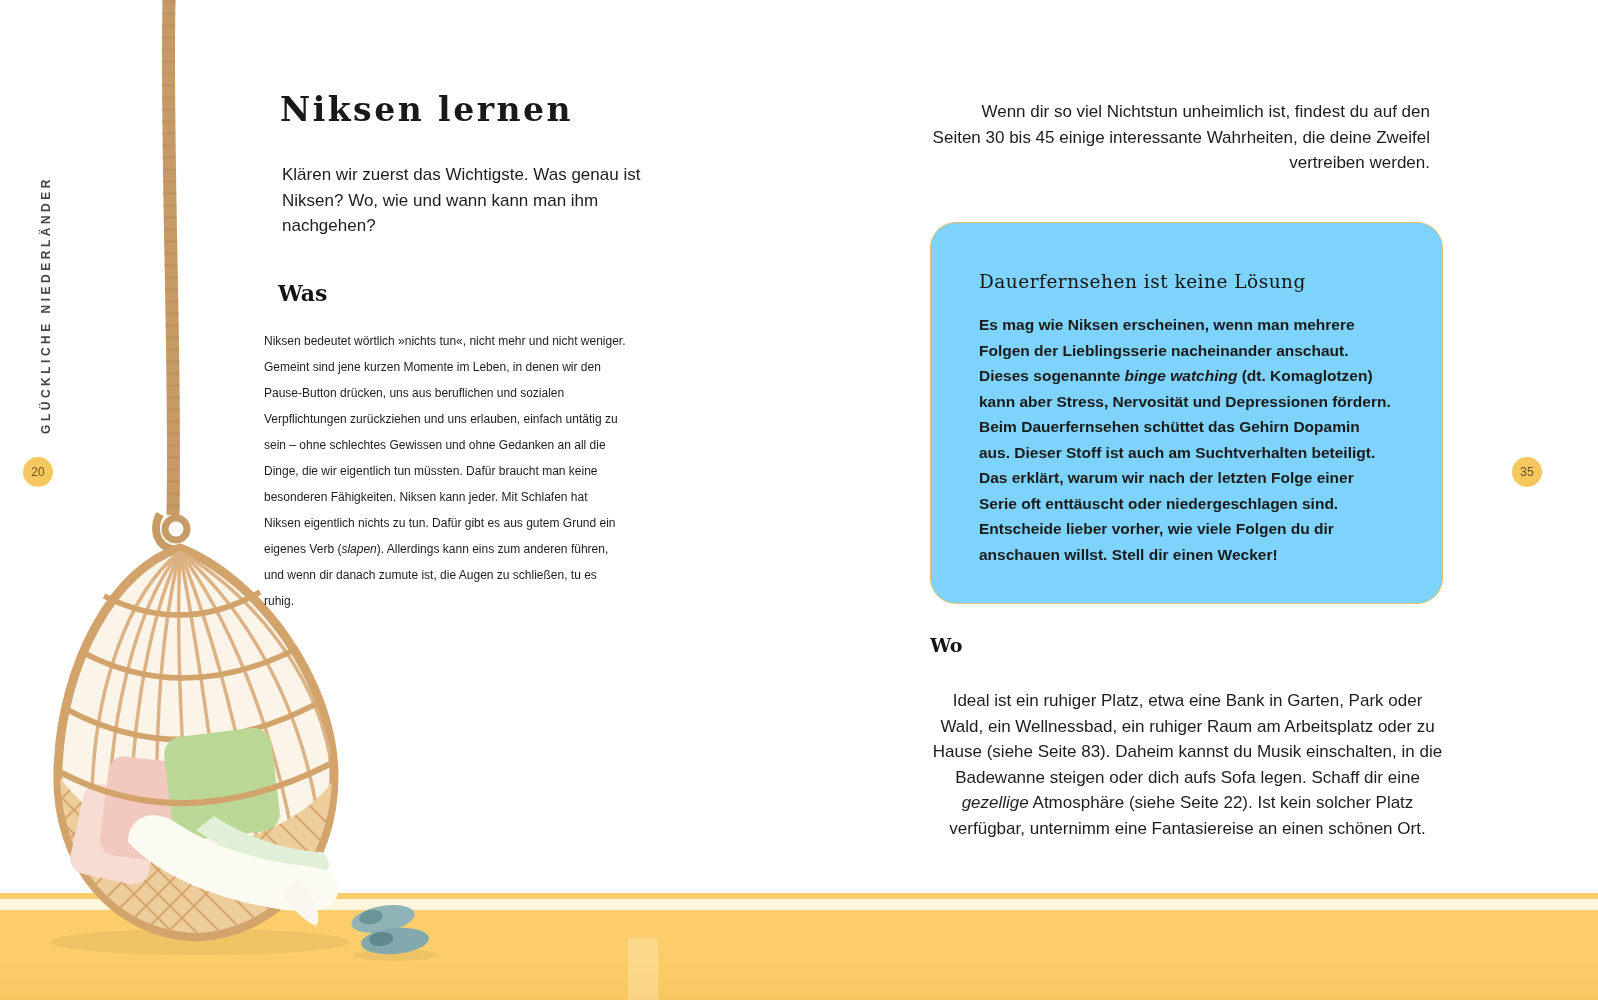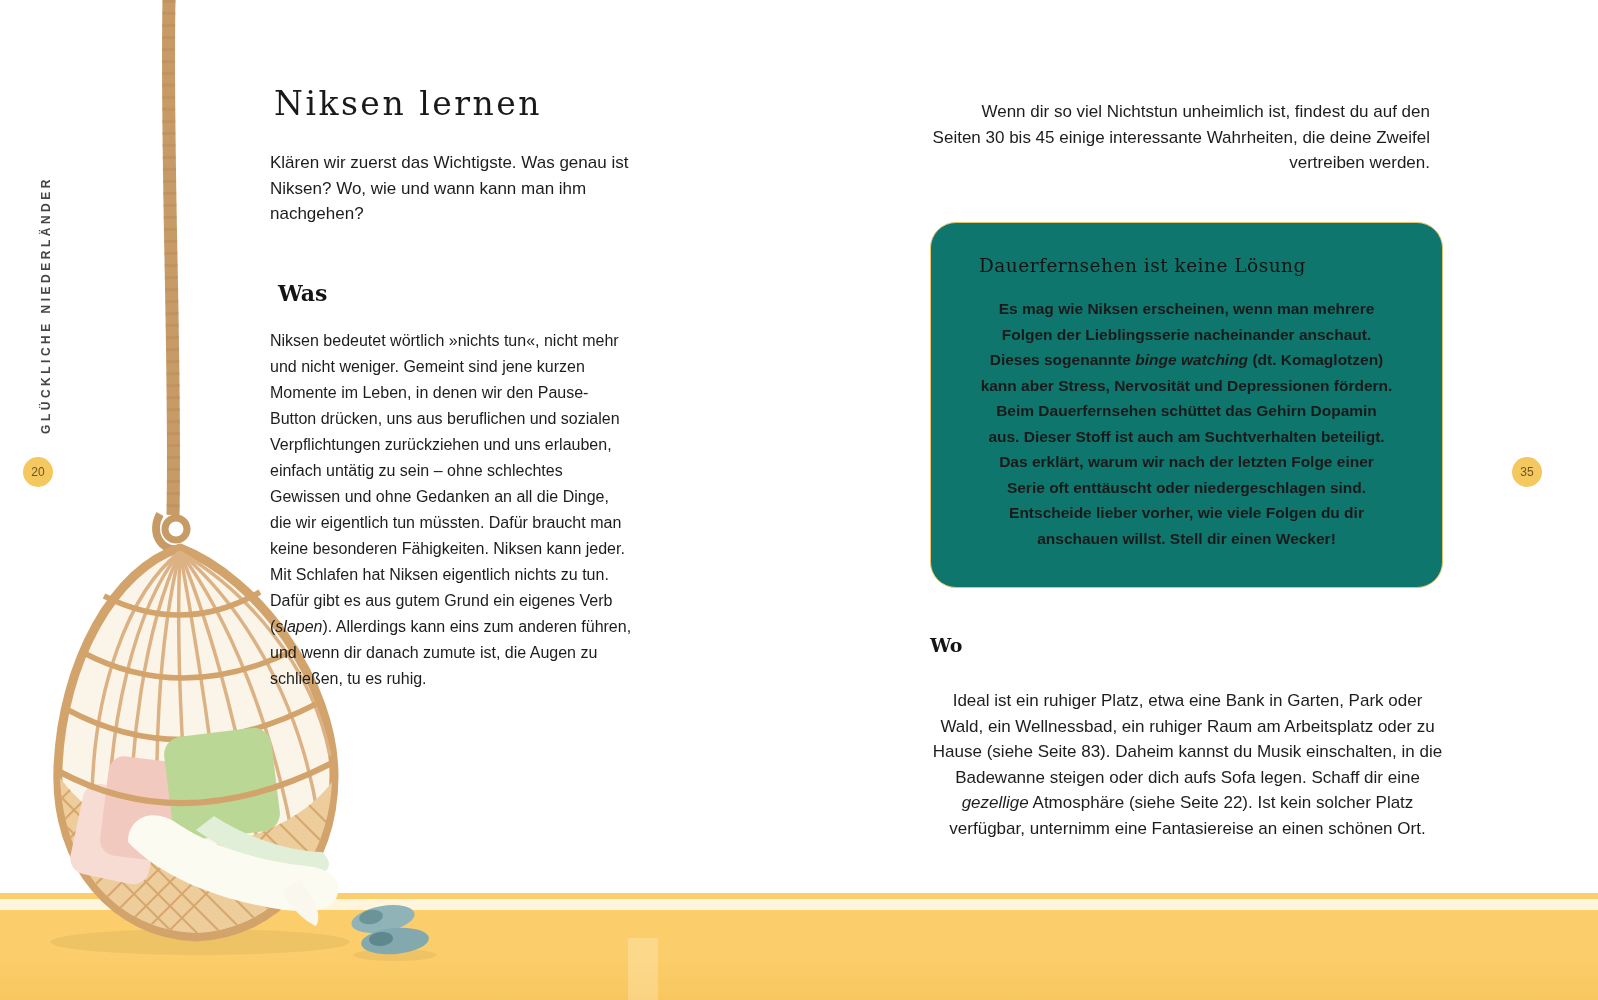--- a/index.html
+++ b/index.html
@@ -32,28 +32,28 @@
   .badge{width:30px;height:30px;border-radius:50%;background:#F5C75F;
     color:#6b5626;font-size:12px;z-index:3;
     display:flex;align-items:center;justify-content:center;}
   .badge-left{left:23px;top:457px;}
   .badge-right{left:1512px;top:457px;}
 
   
   .title{left:270px;top:80px;z-index:3;font-size:33px;letter-spacing:2.5px;color:#191919;font-weight:400;}
   .intro-left{left:270px;top:150px;width:368px;z-index:3;font-size:17px;line-height:25.5px;}
   .h-was{left:270px;top:272px;z-index:3;font-size:22px;font-weight:700;color:#141414;}
-  .body-left{left:270px;top:328px;width:362px;z-index:3;font-size:16px;line-height:26px;}
+  .body-left{left:264px;top:328px;width:362px;z-index:3;font-size:12px;line-height:26px;}
 
   
   .intro-right{left:930px;top:99px;width:500px;z-index:3;font-size:17px;line-height:25.5px;text-align:right;}
   .callout{left:930px;top:222px;width:513px;z-index:3;box-sizing:border-box;
-    border:1.5px solid #E4C26C;border-radius:26px;padding:32px 48px 36px 48px;background:#0f766e;}
+    border:1.5px solid #E4C26C;border-radius:26px;padding:48px 48px 36px 48px;background:#7dd3fc;}
   .callout-heading{font-size:18.5px;letter-spacing:0.5px;color:#141414;margin:0 0 20px 0;font-weight:500;}
-  .callout-body{font-size:15.5px;line-height:25.5px;font-weight:700;color:#1a1a1a;text-align:center;}
+  .callout-body{font-size:15.5px;line-height:25.5px;font-weight:700;color:#1a1a1a;}
   .h-wo{left:930px;top:634px;z-index:3;font-size:19px;font-weight:700;color:#141414;}
   .body-right{left:930px;top:688px;width:515px;z-index:3;font-size:17px;line-height:25.5px;text-align:center;}
 </style>
 </head>
 <body>
 
 <div class="abs floor"></div>
 <div class="abs floor-stripe"></div>
 <div class="abs floor-streak"></div>
 
@@ -144,22 +144,22 @@
     <ellipse cx="395" cy="941" rx="34" ry="13" fill="#83A9AE" transform="rotate(-5 395 941)"></ellipse>
     <ellipse cx="381" cy="939" rx="12" ry="7" fill="#5F888E" transform="rotate(-5 381 939)"></ellipse>
   </g>
 </svg>
 
 <div class="abs spine">GLÜCKLICHE NIEDERLÄNDER</div>
 
 <div class="abs badge badge-left">20</div>
 <div class="abs badge badge-right">35</div>
 
-<h1 class="abs title serif" style="margin:4px;">Niksen lernen</h1>
-<p class="abs intro-left" style="margin:0;">Klären wir zuerst das Wichtigste. Was genau ist Niksen? Wo, wie und wann kann man ihm nachgehen?</p>
+<h1 class="abs title serif" style="margin:10px;font-weight:bold;">Niksen lernen</h1>
+<p class="abs intro-left" style="margin:12px;">Klären wir zuerst das Wichtigste. Was genau ist Niksen? Wo, wie und wann kann man ihm nachgehen?</p>
 <h2 class="abs h-was serif" style="margin:8px;">Was</h2>
 <p class="abs body-left" style="margin:0;"><span>Niksen bedeutet wörtlich »nichts tun«, nicht mehr und nicht weniger. Gemeint sind jene kurzen Momente im Leben, in denen wir den Pause-Button drücken, uns aus beruflichen und sozialen Verpflichtungen zurückziehen und uns erlauben, einfach untätig zu sein – ohne schlechtes Gewissen und ohne Gedanken an all die Dinge, die wir eigentlich tun müssten. Dafür braucht man keine besonderen Fähigkeiten. Niksen kann jeder. Mit Schlafen hat Niksen eigentlich nichts zu tun. Dafür gibt es aus gutem Grund ein eigenes Verb (</span><span style="font-style: italic;">slapen</span><span>). Allerdings kann eins zum anderen führen, und wenn dir danach zumute ist, die Augen zu schließen, tu es ruhig.</span></p>
 
 <p class="abs intro-right" style="margin:0;">Wenn dir so viel Nichtstun unheimlich ist, findest du auf den Seiten 30 bis 45 einige interessante Wahrheiten, die deine Zweifel vertreiben werden.</p>
 
 <div class="abs callout">
   <h3 class="callout-heading serif">Dauerfernsehen ist keine Lösung</h3>
   <p class="callout-body" style="margin:0;"><span>Es mag wie Niksen erscheinen, wenn man mehrere Folgen der Lieblingsserie nacheinander anschaut. Dieses sogenannte </span><span style="font-style: italic;">binge watching</span><span> (dt. Komaglotzen) kann aber Stress, Nervosität und Depressionen fördern. Beim Dauerfernsehen schüttet das Gehirn Dopamin aus. Dieser Stoff ist auch am Suchtverhalten beteiligt. Das erklärt, warum wir nach der letzten Folge einer Serie oft enttäuscht oder niedergeschlagen sind. Entscheide lieber vorher, wie viele Folgen du dir anschauen willst. Stell dir einen Wecker!</span></p>
 </div>
 

